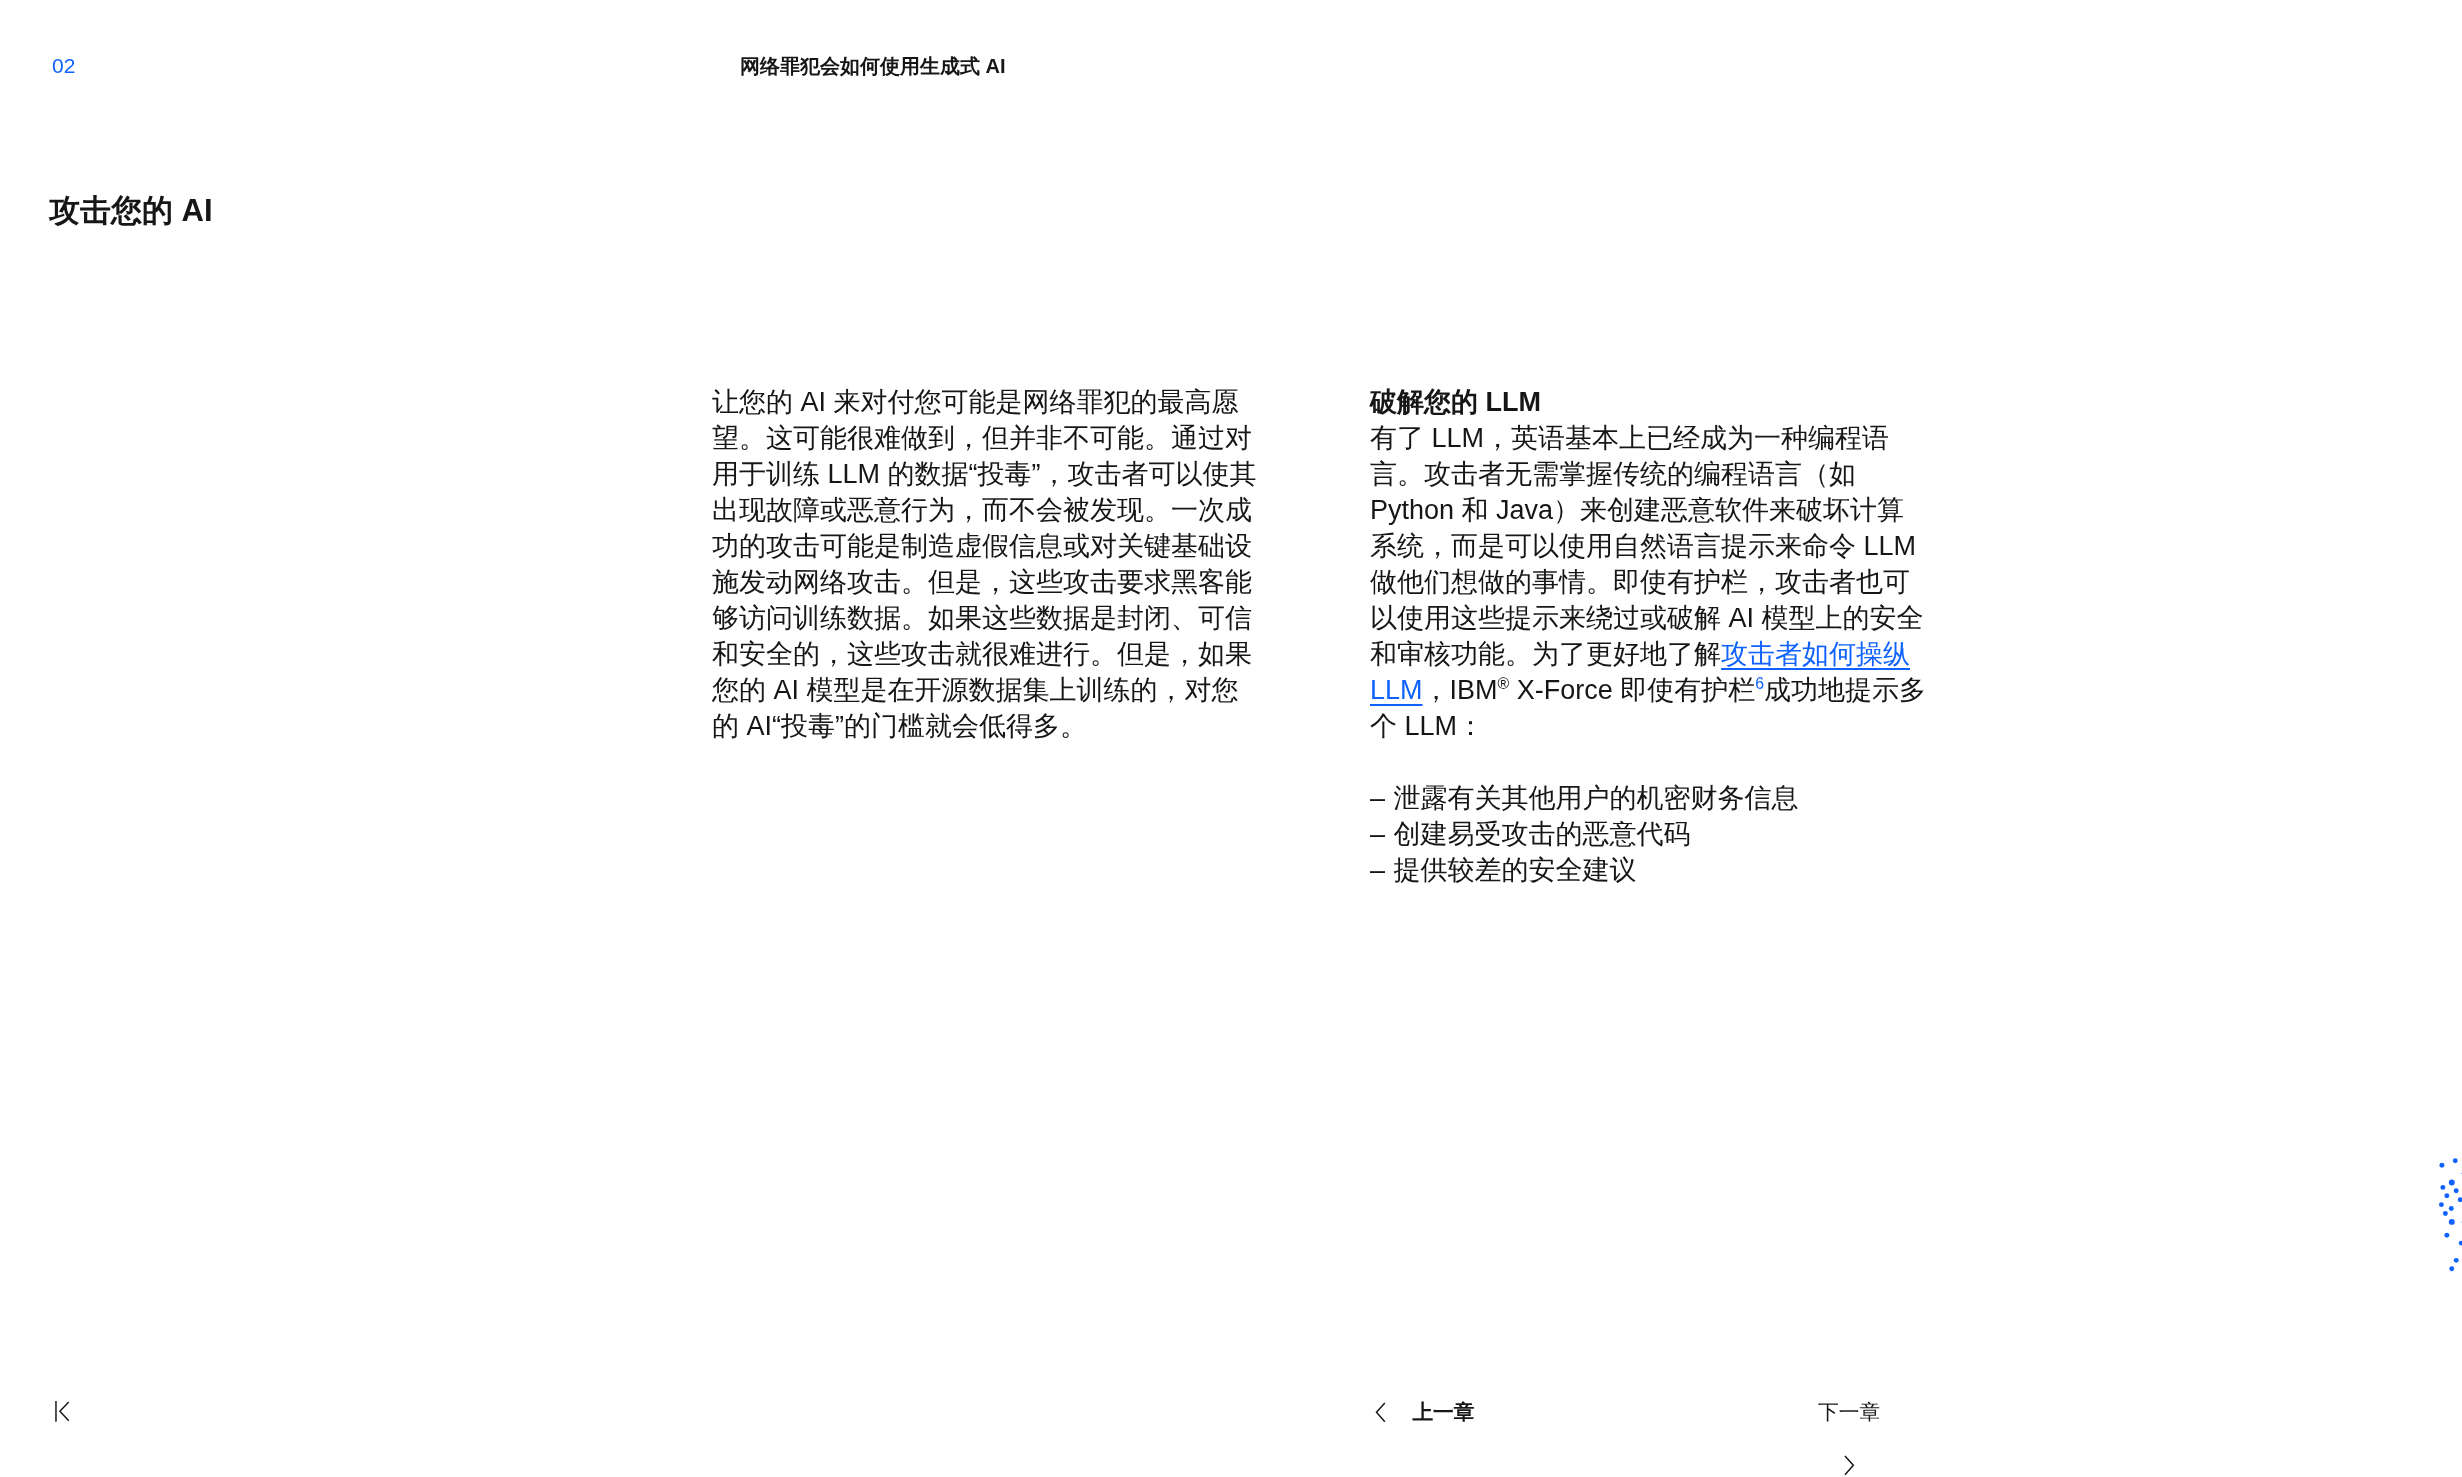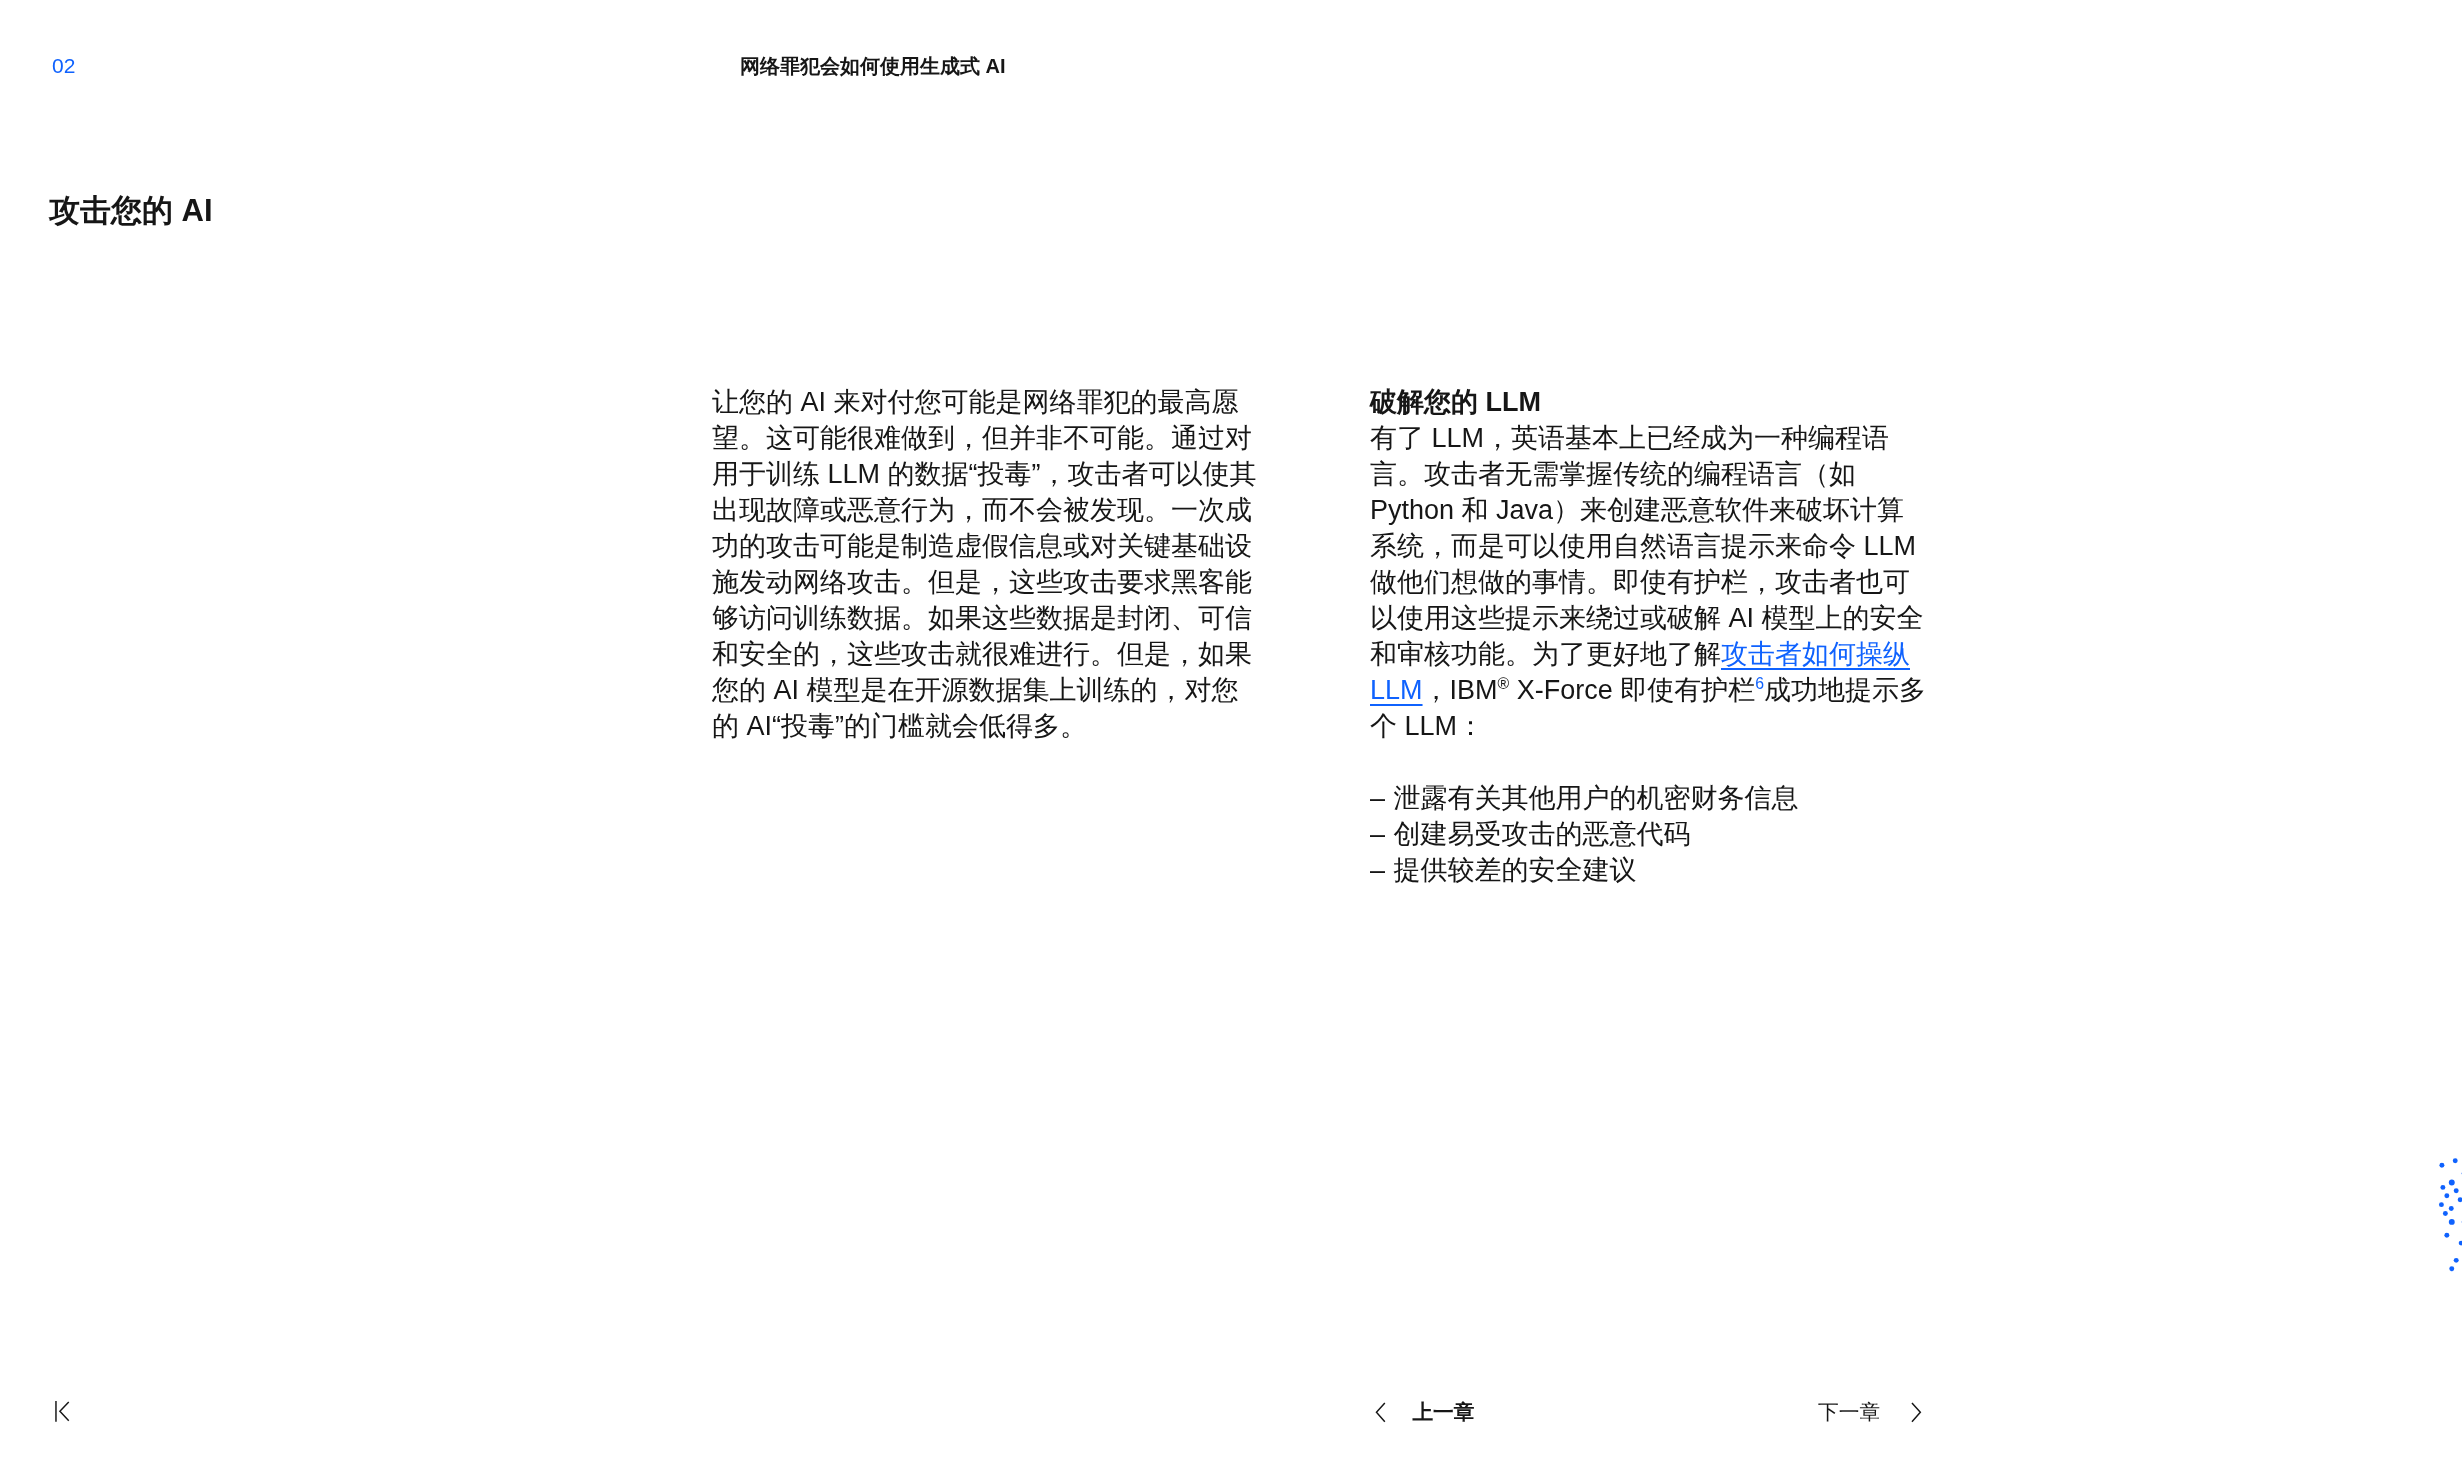--- a/index.html
+++ b/index.html
@@ -63,21 +63,21 @@
   .footer-btn{
     position:absolute;top:1400px;
     background:none;border:0;padding:0;margin:0;
     font:inherit;color:var(--color-text);
     display:flex;align-items:center;
     font-size:20.7px;line-height:24.6px;
     cursor:pointer;
   }
   .first-btn{left:54px;}
   .prev-btn{left:1374px;gap:25.6px;font-weight:bold;}
-  .next-btn{left:1818px;gap:29.5px;}
+  .next-btn{left:1818px;gap:29.5px;flex-direction:column;}
   .nav-ic{display:block;}
 </style>
 </head>
 <body>
 
 <div class="page">
 
   <div class="chapter-num">02</div>
   <div class="running-header">网络罪犯会如何使用生成式 AI</div>
 

